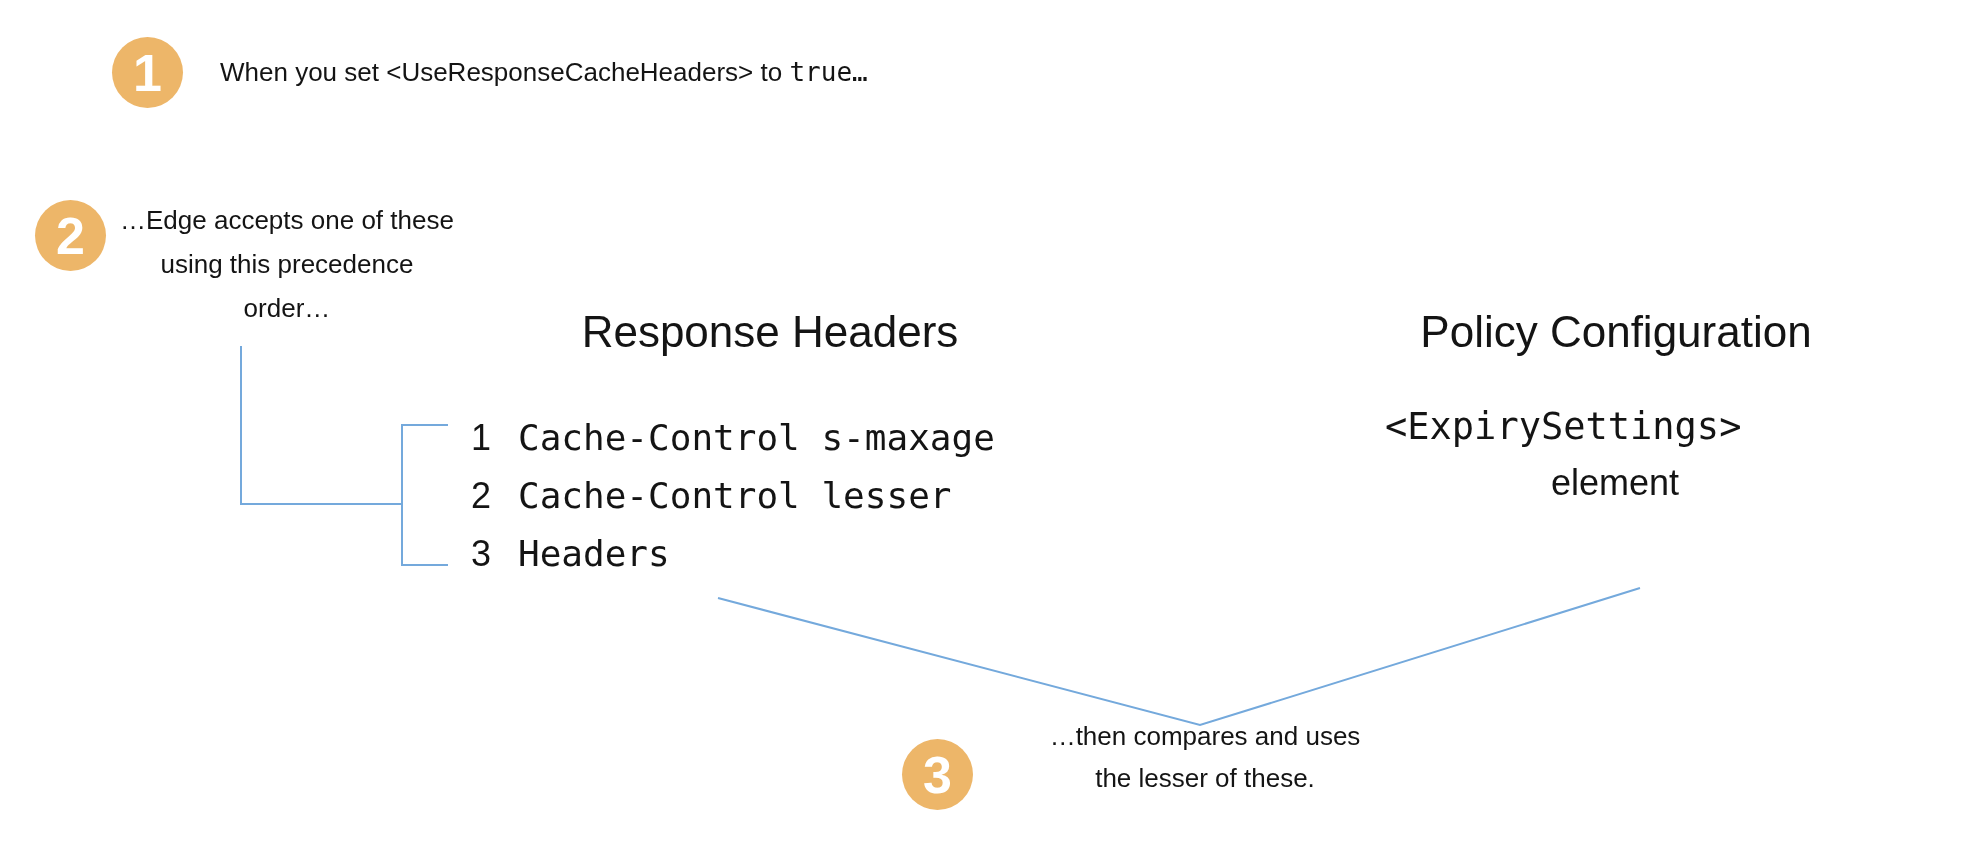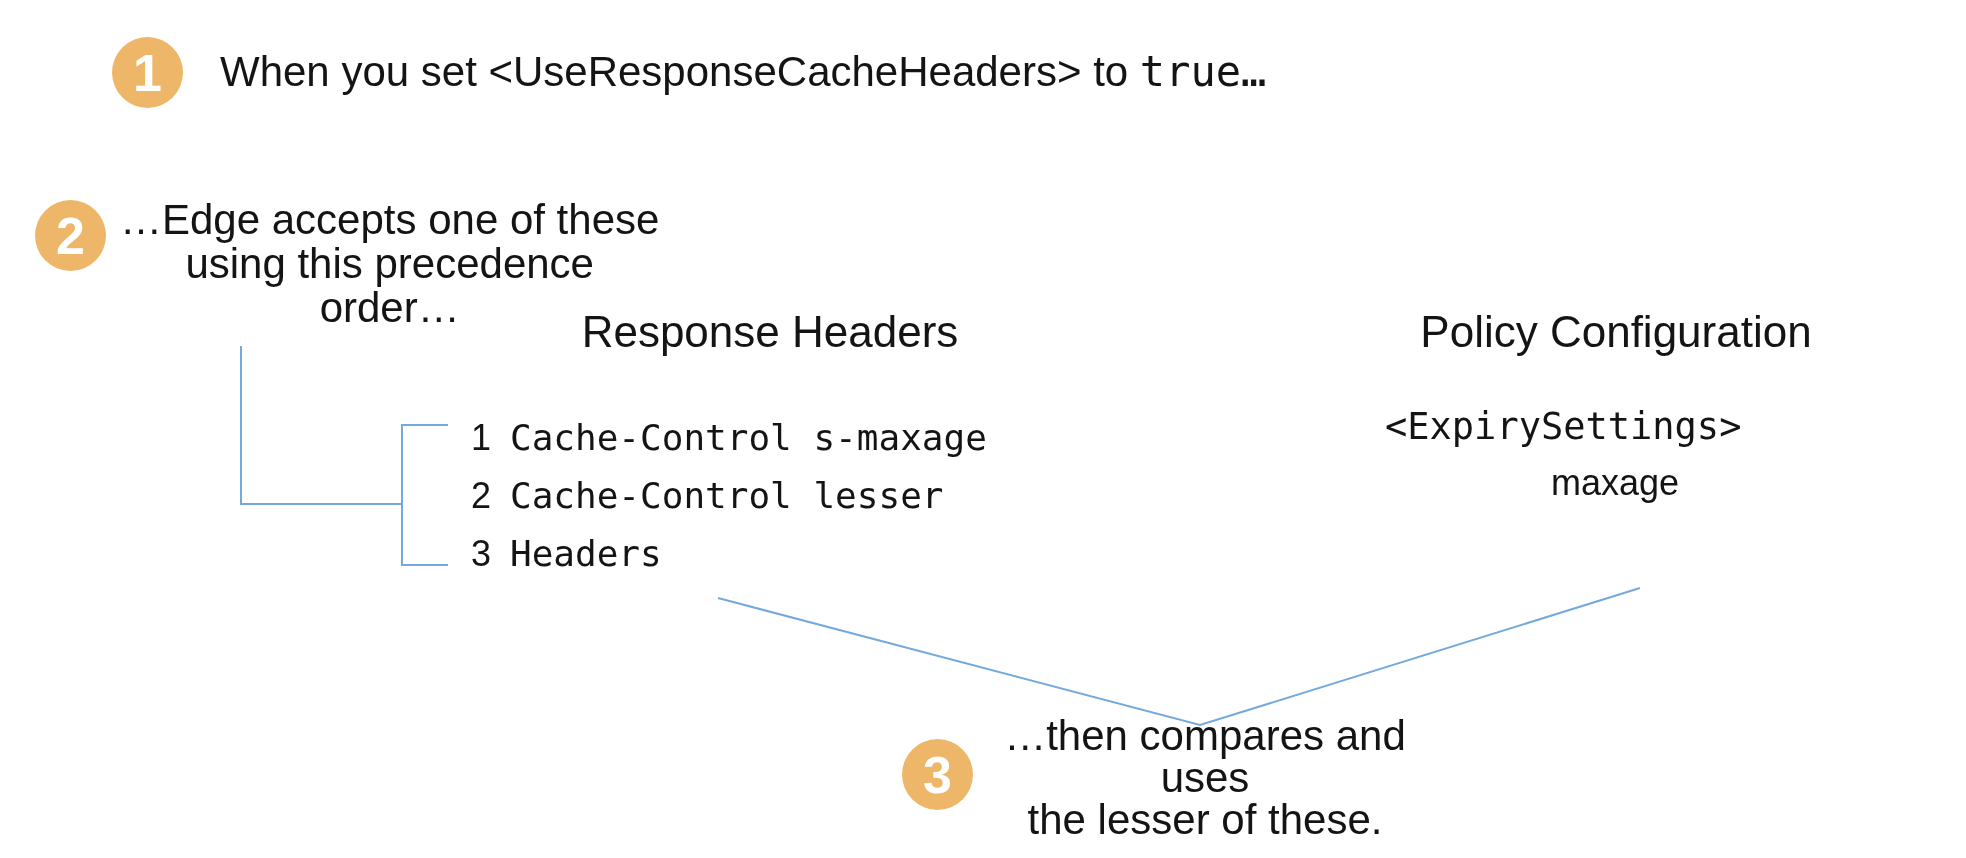--- a/index.html
+++ b/index.html
@@ -10,33 +10,33 @@
   .lines{position:absolute;left:0;top:0;width:1966px;height:858px;pointer-events:none;}
   .lines polyline{fill:none;stroke:#74a9dc;stroke-width:2;}
   .badge{
     position:absolute;width:71px;height:71px;border-radius:50%;
     background:#edb669;color:#ffffff;display:flex;align-items:center;justify-content:center;
     font-size:52px;font-weight:bold;line-height:1;
   }
   .badge-1{left:112px;top:37px;}
   .badge-2{left:35px;top:200px;}
   .badge-3{left:902px;top:739px;}
-  .text{position:absolute;font-size:42px;line-height:40px;white-space:nowrap;}
+  .text{position:absolute;font-size:26px;line-height:40px;white-space:nowrap;}
   .multiline{white-space:pre-line;line-height:44px;}
   .step1-text{left:220px;top:52px;height:40px;}
   .step2-text{left:120px;top:198px;text-align:center;}
   .step3-text{left:975px;top:715px;width:460px;text-align:center;line-height:42px;}
   .mono{font-family:"DejaVu Sans Mono",monospace;}
   .col-title{position:absolute;top:306px;width:460px;font-size:44px;line-height:52px;text-align:center;white-space:nowrap;}
   .response-title{left:540px;}
   .policy-title{left:1386px;}
   .list{position:absolute;left:460px;top:409px;}
   .row{display:flex;align-items:baseline;height:58px;line-height:58px;font-size:36px;}
   .row .num{display:inline-block;width:42px;text-align:center;}
-  .row .val{font-family:"DejaVu Sans Mono",monospace;margin-left:8px;}
+  .row .val{font-family:"DejaVu Sans Mono",monospace;margin-left:16px;}
   .expiry-tag{position:absolute;left:1385px;top:402px;width:460px;
     font-family:"DejaVu Sans Mono",monospace;font-size:37px;line-height:50px;white-space:nowrap;}
   .element-label{position:absolute;left:1385px;top:460px;width:460px;text-align:center;
     font-size:36px;line-height:46px;}
 </style>
 </head>
 <body>
 
 <div class="canvas">
 
@@ -70,21 +70,21 @@
       <span class="num">2</span>
       <span class="val">Cache-Control lesser</span>
     </div>
     <div class="row">
       <span class="num">3</span>
       <span class="val">Headers</span>
     </div>
   </div>
 
   <div class="expiry-tag">&lt;ExpirySettings&gt;</div>
-  <div class="element-label">maxage</div>
+  <div class="element-label">element</div>
 
   <div class="badge badge-3">
     <span>3</span>
   </div>
   <div class="text multiline step3-text">…then compares and uses
 the lesser of these.</div>
 
 </div>
 
 </body></html>

